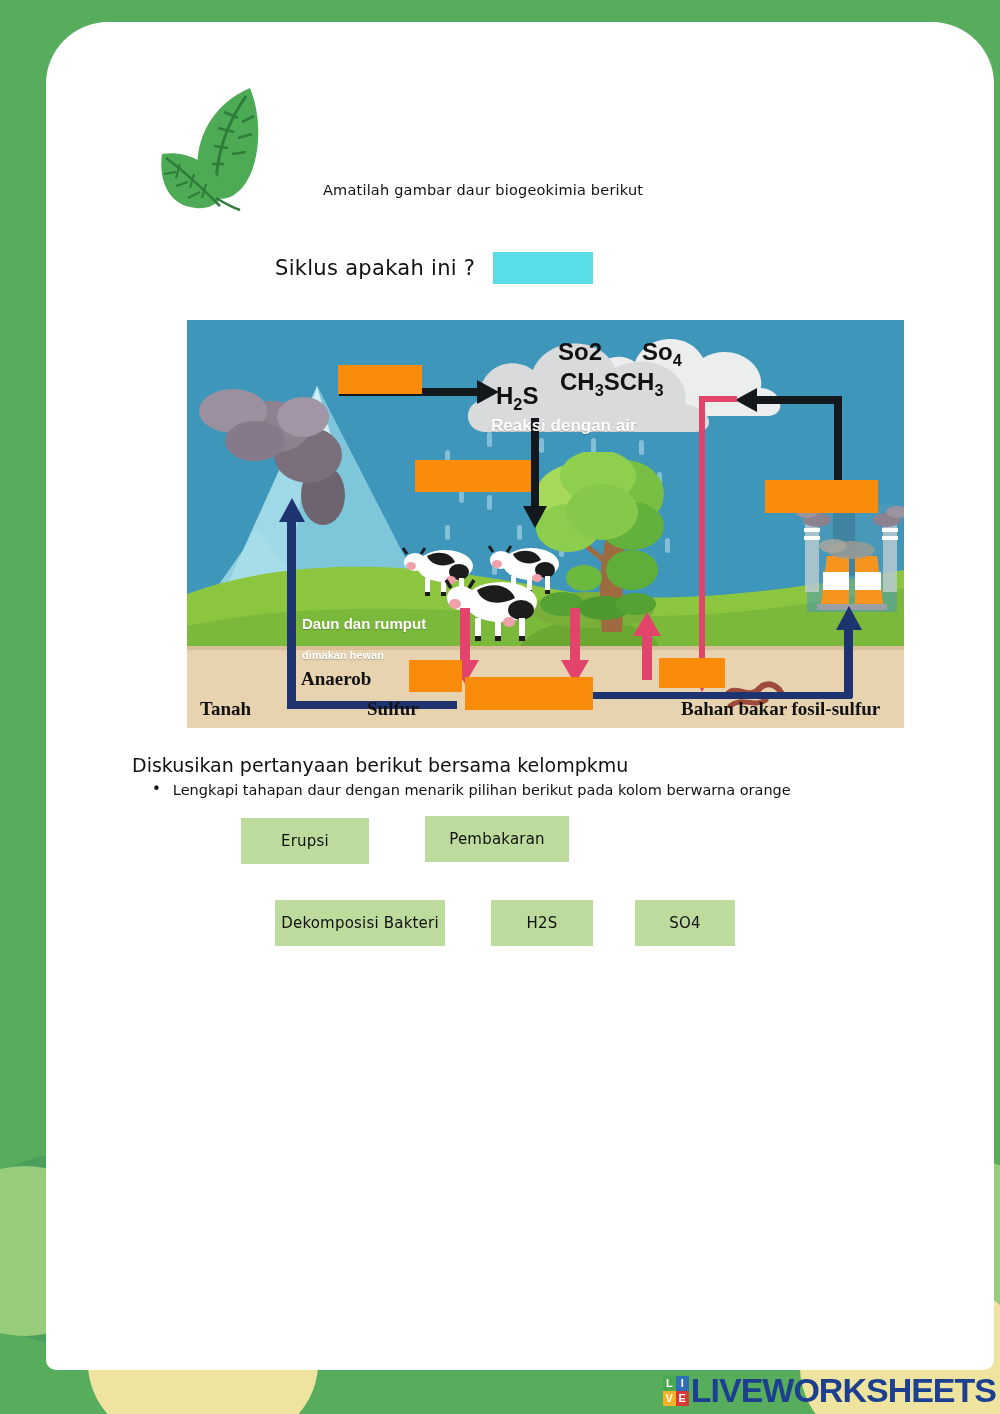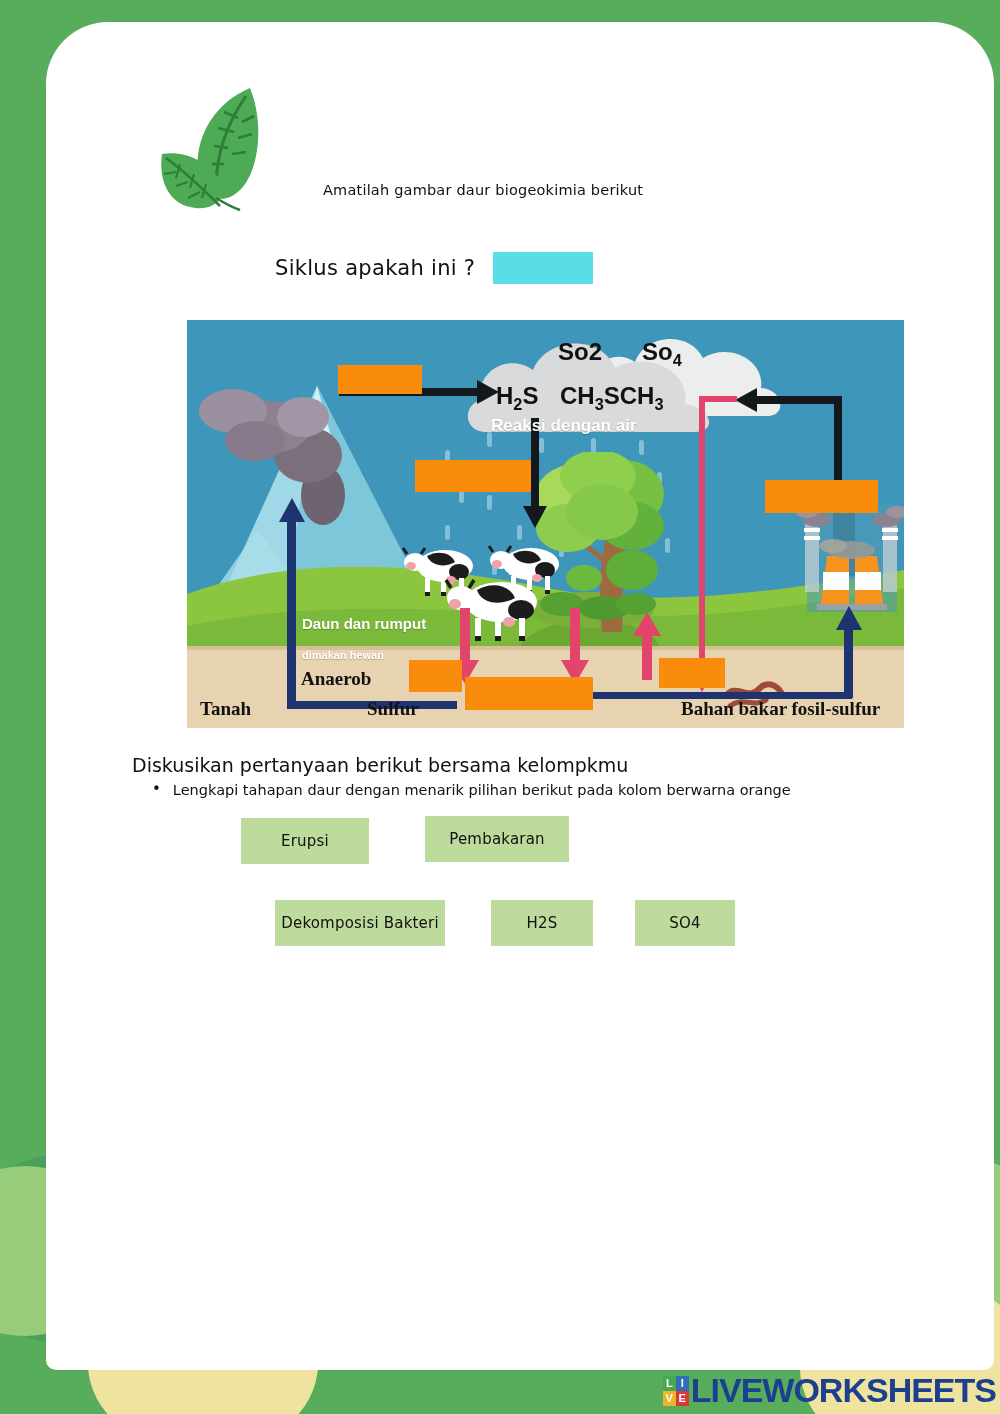--- a/index.html
+++ b/index.html
@@ -171,21 +171,21 @@
       <svg style="position:absolute; left:390px; top:4px; width:230px; height:100px;" viewBox="0 0 230 100">
         <path d="M18 92 C 2 92 -2 70 14 64 C 10 40 38 24 58 38 C 68 10 112 6 126 34 C 152 18 188 36 184 64 C 206 66 210 90 192 92 Z" fill="#eceded"></path>
       </svg>
       <svg style="position:absolute; left:278px; top:10px; width:270px; height:110px;" viewBox="0 0 270 110">
         <path d="M20 102 C 0 102 -4 76 16 70 C 10 42 44 22 68 40 C 82 6 136 4 150 38 C 184 20 226 42 220 74 C 248 78 252 102 230 102 Z" fill="#d9dadb"></path>
       </svg>
 
       <div class="chem" style="left:371px; top:18px; font-size:24px;">So2</div>
       <div class="chem" style="left:455px; top:18px; font-size:24px;">So<sub>4</sub></div>
       <div class="chem" style="left:309px; top:62px; font-size:24px;">H<sub>2</sub>S</div>
-      <div class="chem" style="left:373px; top:62px; font-size:24px;">CH<sub>3</sub>SCH<sub>3</sub></div>
+      <div class="chem" style="left:373px; top:48px; font-size:24px;">CH<sub>3</sub>SCH<sub>3</sub></div>
 
       <div class="rain" style="left:300px; top:112px;"></div>
       <div class="rain" style="left:322px; top:140px;"></div>
       <div class="rain" style="left:300px; top:175px;"></div>
       <div class="rain" style="left:330px; top:205px;"></div>
       <div class="rain" style="left:305px; top:240px;"></div>
       <div class="rain" style="left:352px; top:118px;"></div>
       <div class="rain" style="left:368px; top:152px;"></div>
       <div class="rain" style="left:352px; top:188px;"></div>
       <div class="rain" style="left:372px; top:222px;"></div>

